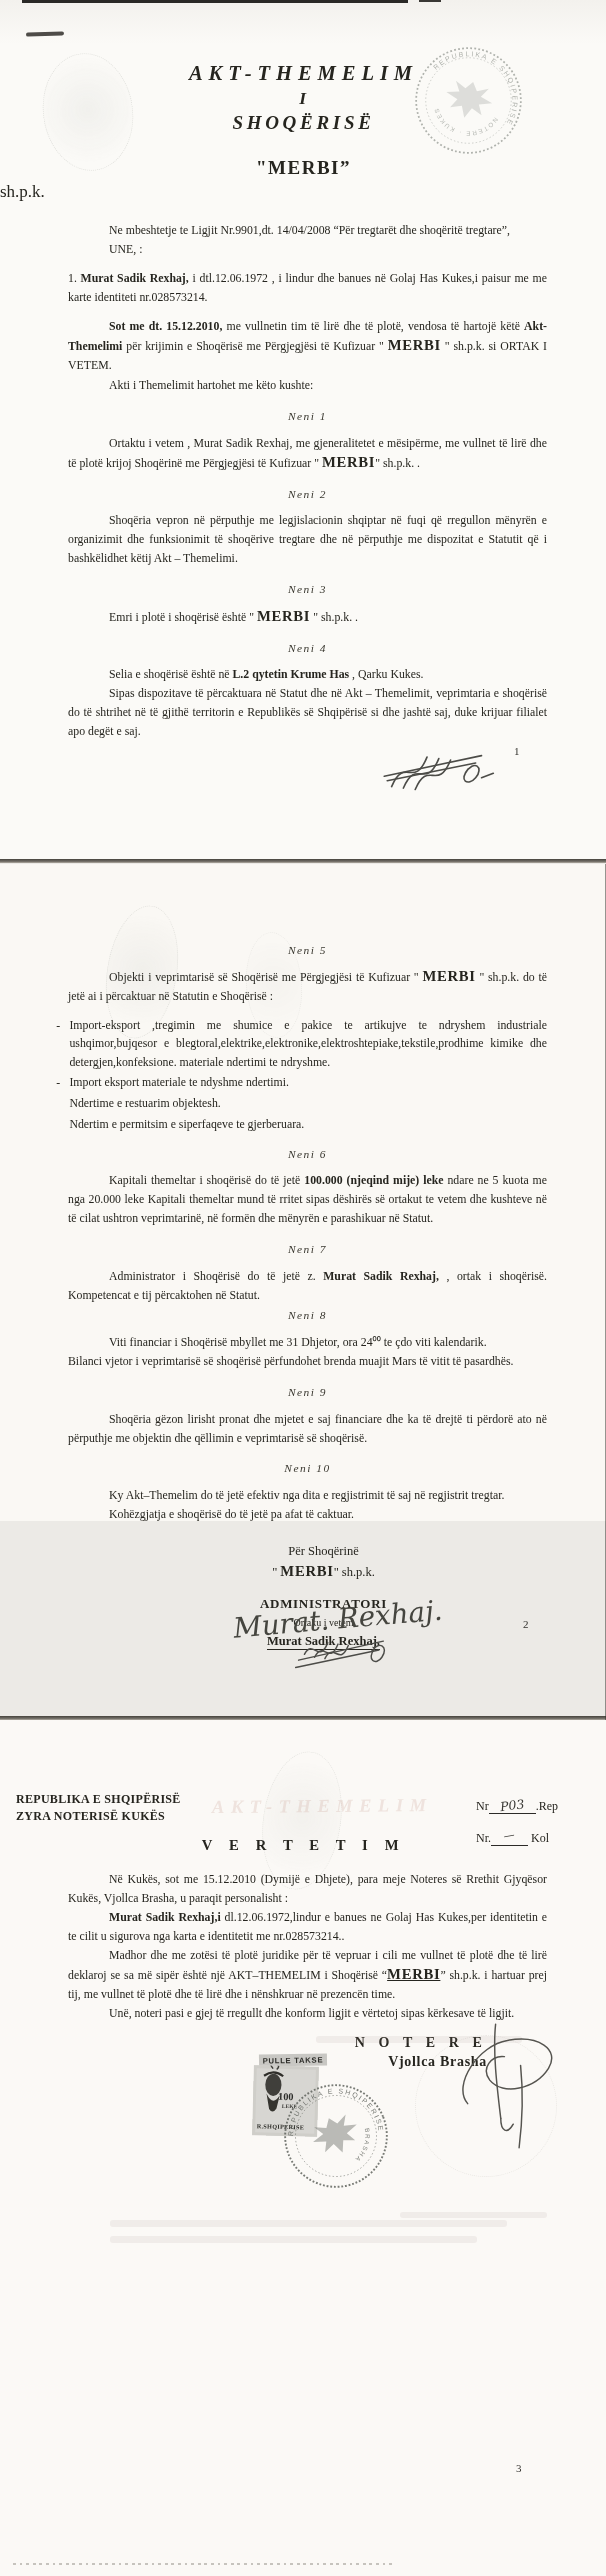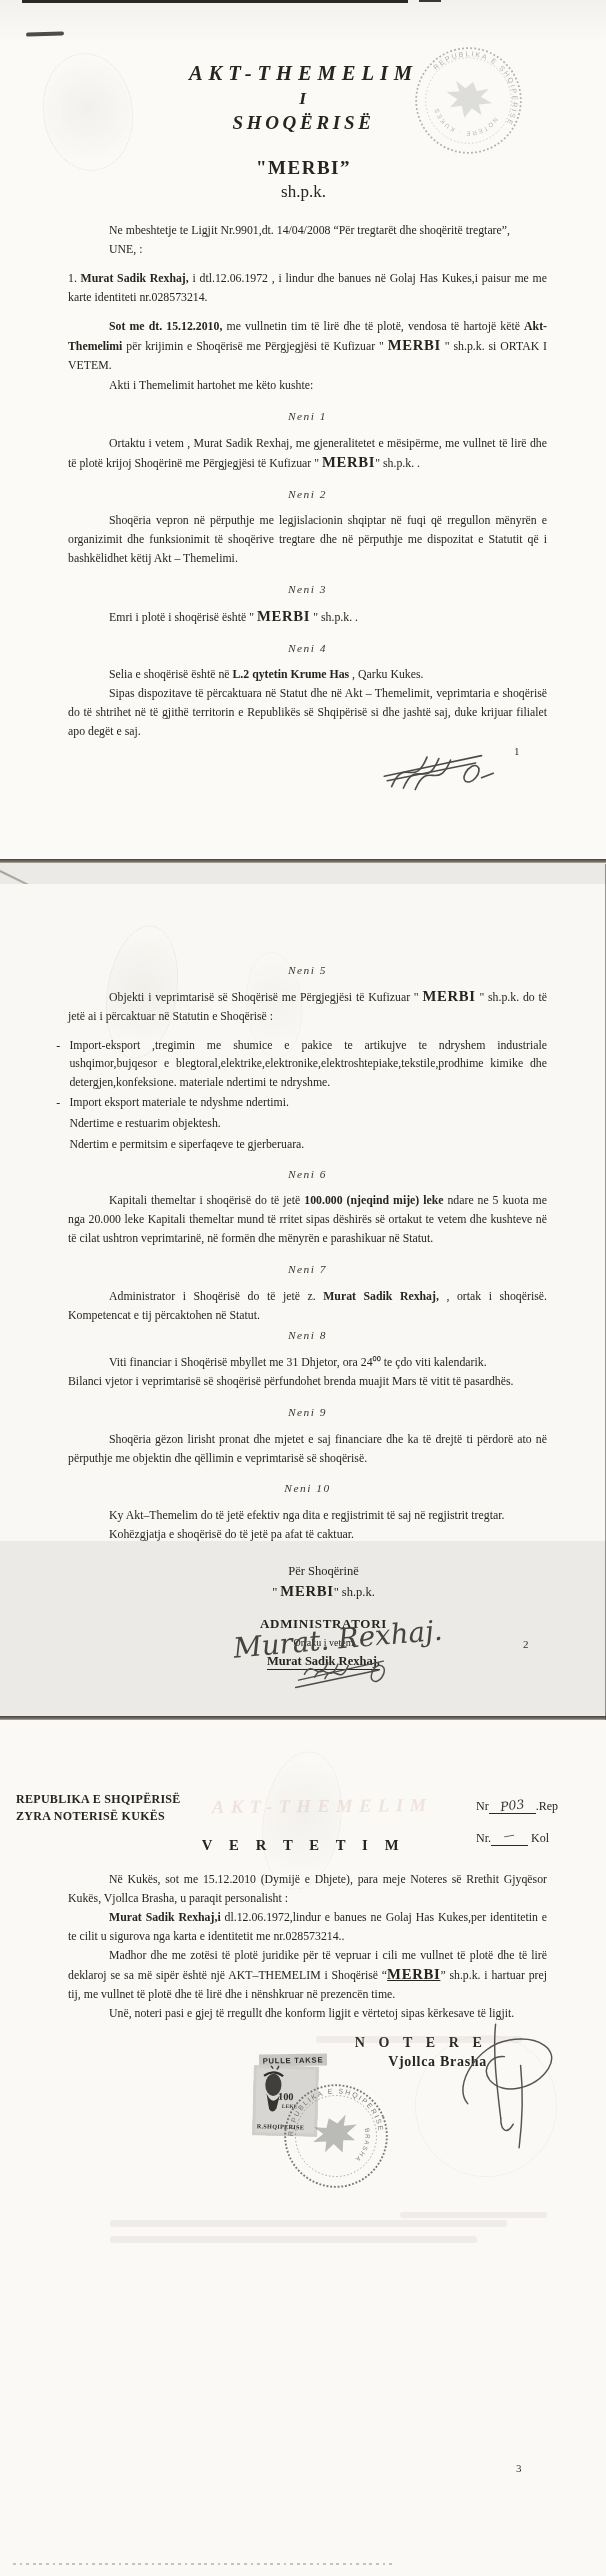--- a/index.html
+++ b/index.html
@@ -1,20 +1,20 @@
 <!DOCTYPE html>
 <html style="font-size:11.8px"><head>
 <meta charset="utf-8">
 <style>
   html,body{margin:0;padding:0;background:#dddbd7;}
   .canvas{position:relative;width:607px;height:2576px;margin:0 auto;background:#eceae6;
           font-family:"Liberation Serif", serif;color:#26251f;overflow:hidden;}
   .page{position:absolute;left:0;width:607px;background:#fbfaf7;box-sizing:border-box;}
   .page-1{top:0;height:859px;background:linear-gradient(180deg,#f3f1ed 0,#fbfaf7 44px);}
-  .page-2{top:884px;height:657px;background:#faf8f4;}
+  .page-2{top:864px;height:657px;background:#faf8f4;}
   .page-3{top:1720px;height:856px;background:#fbf9f6;}
   .edge{position:absolute;left:0;width:607px;height:4.4px;background:linear-gradient(180deg,#46433d 0,#7a766e 70%,#b7b2a8 100%);}
   .edge-1{top:859px;} .edge-2{top:1716px;}
   .fold{position:absolute;width:213px;height:1.5px;background:linear-gradient(90deg,rgba(110,105,95,.55),rgba(110,105,95,0));transform-origin:left center;}
   .fold-1{left:0;top:870px;transform:rotate(26deg);}
   .fold-2{left:0;top:1726px;transform:rotate(26deg);}
   .right-edge{position:absolute;right:0.7px;top:864px;height:1050px;width:1.5px;background:rgba(50,47,42,.5);}
   .top-strip{position:absolute;left:22px;top:0;width:386px;height:2.9px;background:#2a2926;}
   .top-strip2{position:absolute;left:419px;top:0;width:22px;height:2.2px;background:#3a3834;}
   .staple{position:absolute;left:26.4px;top:32px;width:38px;height:3.7px;background:#4e4c48;border-radius:2.2px;transform:rotate(-2deg);}
@@ -29,21 +29,21 @@
   .b{font-weight:bold;}
   .u{text-decoration:underline;}
   .big{font-weight:bold;font-size:14.7px;letter-spacing:0.7px;}
   .neni{text-align:center;font-style:italic;font-size:11.4px;color:#3a3830;margin:14.7px 0 11.8px;letter-spacing:1.5px;}
 
   .doc-title{ text-align:center;font-style:italic;font-weight:bold;}
   .t-main{font-size:20.6px;letter-spacing:5.9px;padding-top:62px;}
   .t-i{font-size:17.6px;letter-spacing:1.5px;margin-top:2.9px;}
   .t-sh{font-size:19px;letter-spacing:3.7px;margin-top:2.9px;}
   .company{text-align:center;font-weight:bold;font-size:19px;letter-spacing:1.5px;margin-top:23.5px;}
-  .company-suffix{text-align:center;font-size:17px;margin-top:2.9px;font-weight:normal;}
+  .company-suffix{font-size:17px;margin-top:2.9px;font-weight:normal;}
   .intro-gap{margin-top:19px;}
 
   .bullets{margin:2.9px 0 0 -11.8px;}
   .bullet{display:flex;font-size:11.8px;line-height:18.4px;margin-bottom:2.2px;}
   .bullet .mk{width:13.2px;flex:0 0 13.2px;}
   .bullet .tx{flex:1;text-align:justify;}
 
   .closing{text-align:center;padding-left:32px;margin-top:17.6px;line-height:19px;}
   .c1{font-size:12.5px;}
   .c2{font-size:12.5px;margin-top:1.5px;}

